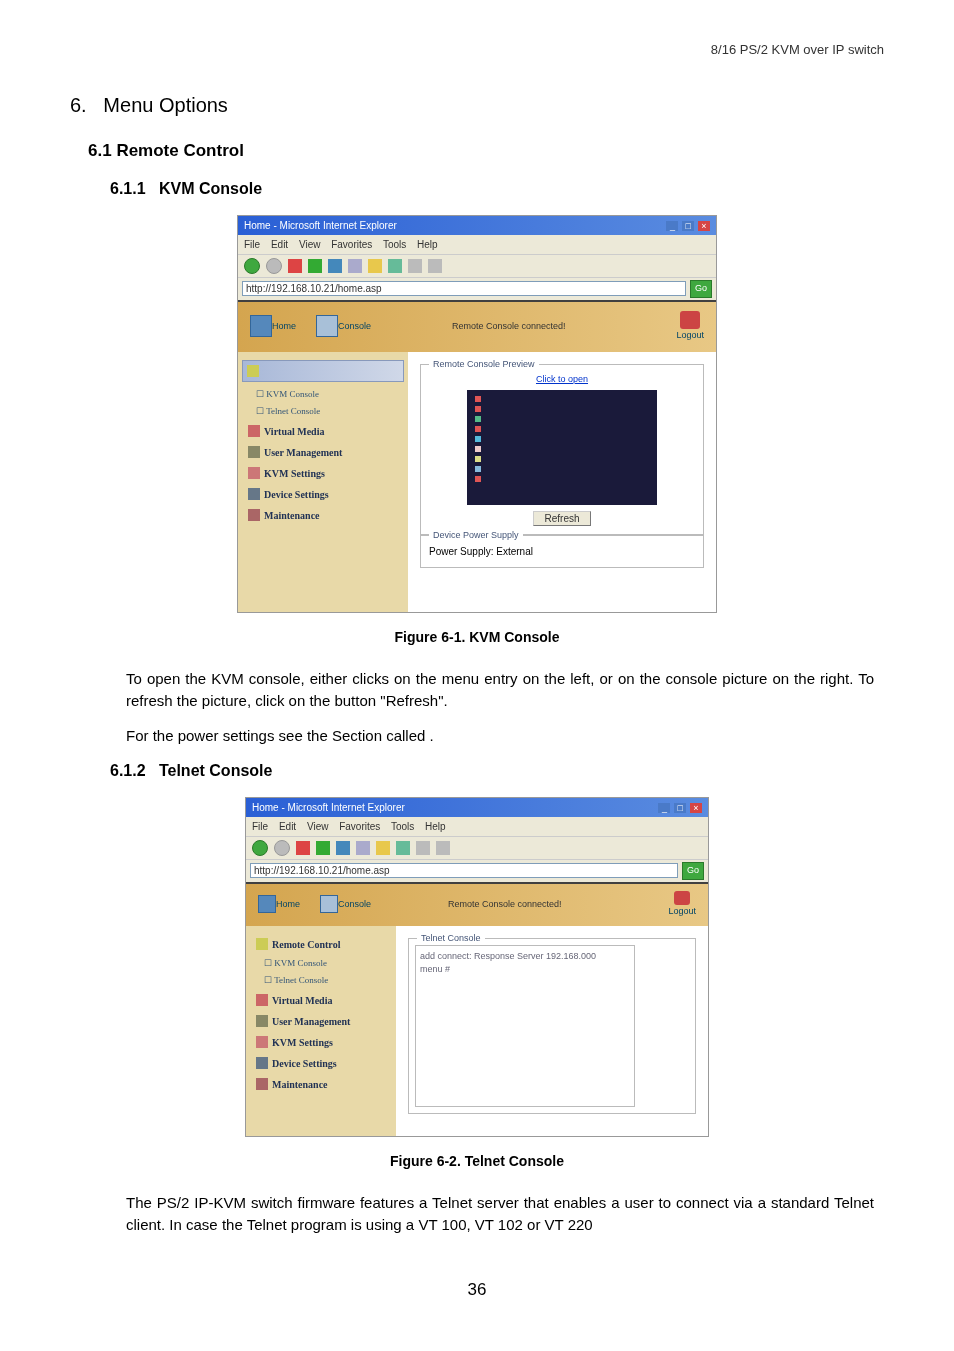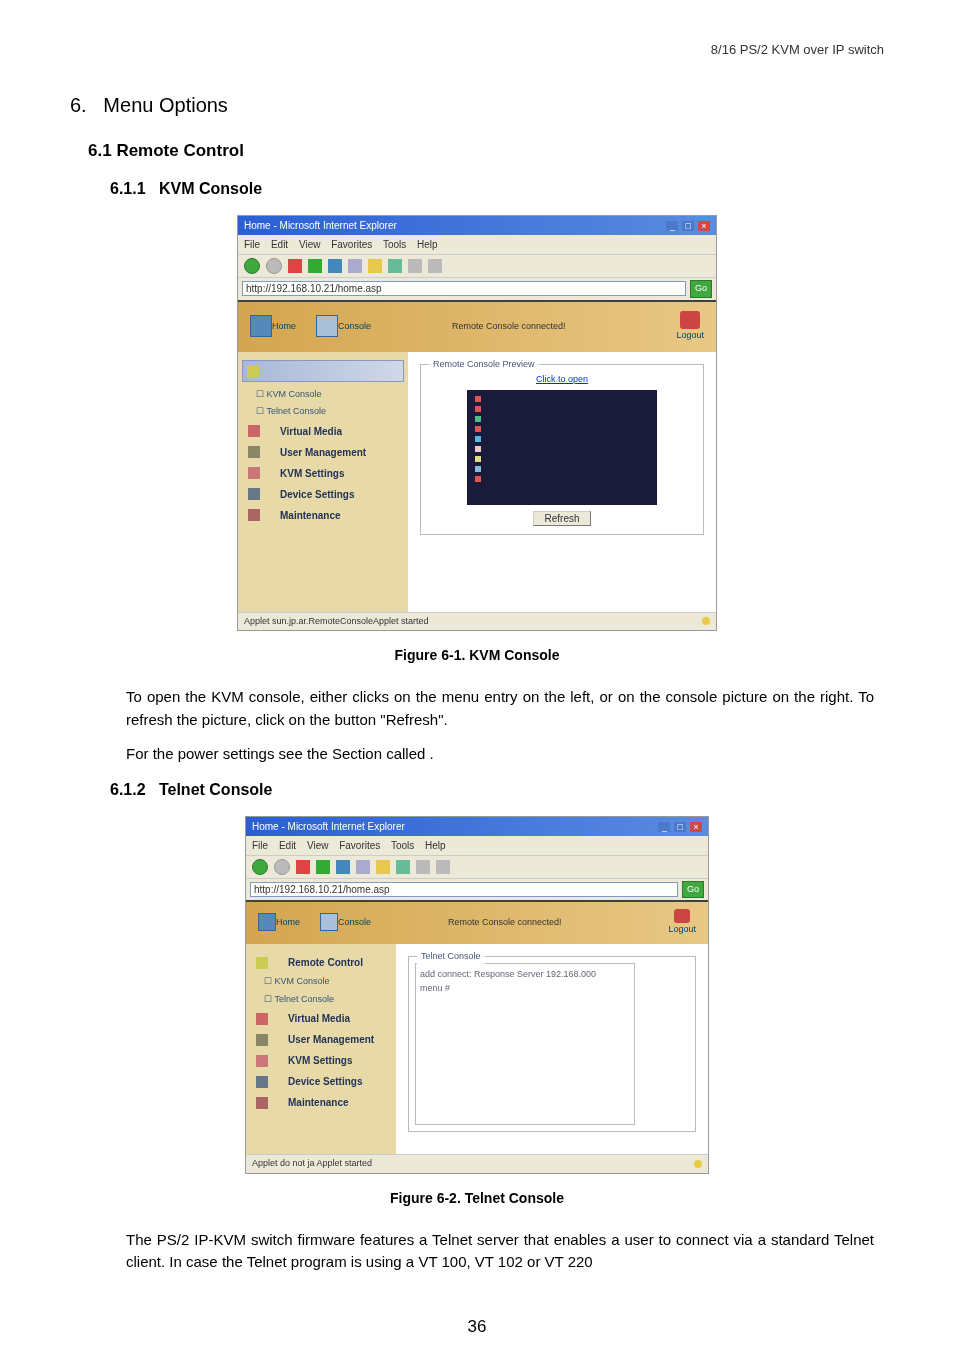--- a/index.html
+++ b/index.html
@@ -171,37 +171,38 @@
       border-radius: 3px;
     }
     .body-row {
       display: flex;
     }
     .sidebar {
       width: 170px;
       background: #e8d9a8;
       padding: 8px 4px;
       font-size: 10px;
+      font-family: Liberation Serif, serif;
     }
     .sidebar-top {
       background: linear-gradient(to right, #a8b8d8, #d0d8e8);
       height: 22px;
       border: 1px solid #8899bb;
       margin-bottom: 4px;
       display: flex;
       align-items: center;
       padding: 0 4px;
     }
     .sidebar-item {
       padding: 3px 6px;
       color: #223355;
       font-weight: bold;
       display: flex;
       align-items: center;
-      gap: 20px;
+      gap: 4px;
     }
     .sidebar-sub {
       padding: 2px 6px 2px 14px;
       color: #335577;
       font-size: 9px;
     }
     .sidebar-icon {
       width: 12px;
       height: 12px;
       display: inline-block;
@@ -414,26 +415,27 @@
               <div class="preview-blip" style="top:46px; background:#5bd;"></div>
               <div class="preview-blip" style="top:56px; background:#ecc;"></div>
               <div class="preview-blip" style="top:66px; background:#dd8;"></div>
               <div class="preview-blip" style="top:76px; background:#8bd;"></div>
               <div class="preview-blip" style="top:86px;"></div>
             </div>
             <div class="refresh-row">
               <button class="refresh-btn">Refresh</button>
             </div>
           </div>
+          <div class="fieldset">
+            <div class="fieldset-legend">Device Power Supply</div>
+            <span>Power Supply:</span>
+            <span>External</span>
+          </div>
         </div>
       </div>
-    </div>
-    <div class="statusbar">
-      <span>Applet sun.jp.ar.RemoteConsoleApplet started</span>
-      <span class="status-dot"></span>
     </div>
   </div>
 </div>
 
 <div class="figure-caption">Figure 6-1. KVM Console</div>
 
 <p class="body-text">To open the KVM console, either clicks on the menu entry on the left, or on the console picture on the right. To refresh the picture, click on the button "Refresh".</p>
 <p class="body-text">For the power settings see the Section called              .</p>
 
 <h3>
@@ -525,24 +527,20 @@
           <div class="fieldset" style="padding:6px;">
             <div class="fieldset-legend">Telnet Console</div>
             <div class="telnet-box">
               <div>add connect: Response Server 192.168.000</div>
               <div>menu #</div>
             </div>
           </div>
         </div>
       </div>
     </div>
-    <div class="statusbar">
-      <span>Applet do not ja Applet started</span>
-      <span class="status-dot"></span>
-    </div>
   </div>
 </div>
 
 <div class="figure-caption">Figure 6-2. Telnet Console</div>
 
 <p class="body-text">The PS/2 IP-KVM switch firmware features a Telnet server that enables a user to connect via a standard Telnet client. In case the Telnet program is using a VT 100, VT 102 or VT 220</p>
 
 <div class="page-number">36</div>
 
 </body></html>

